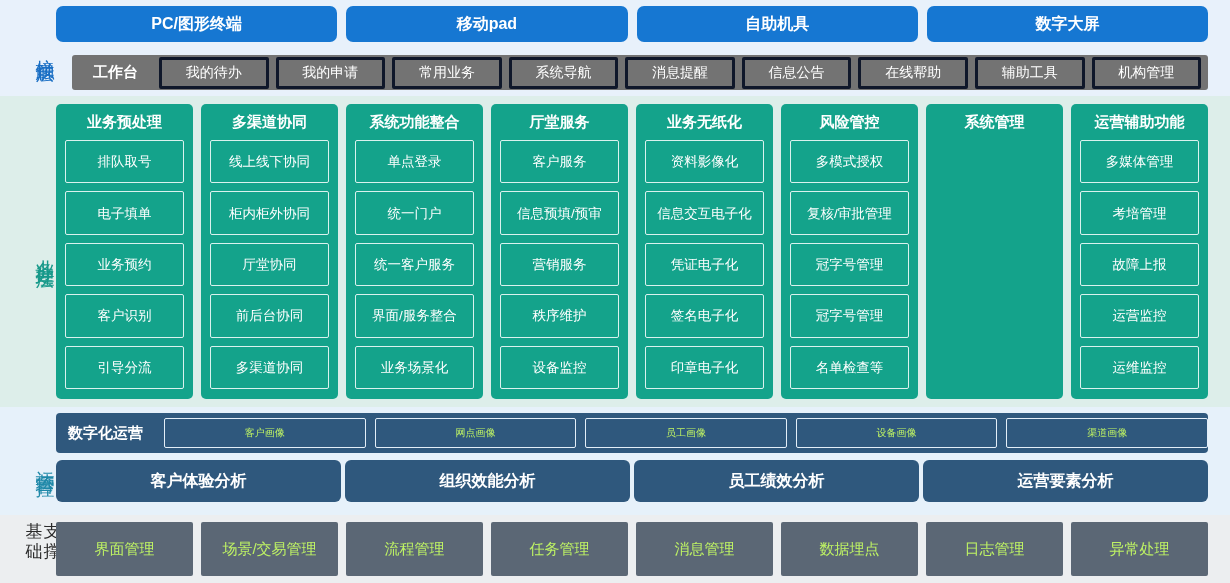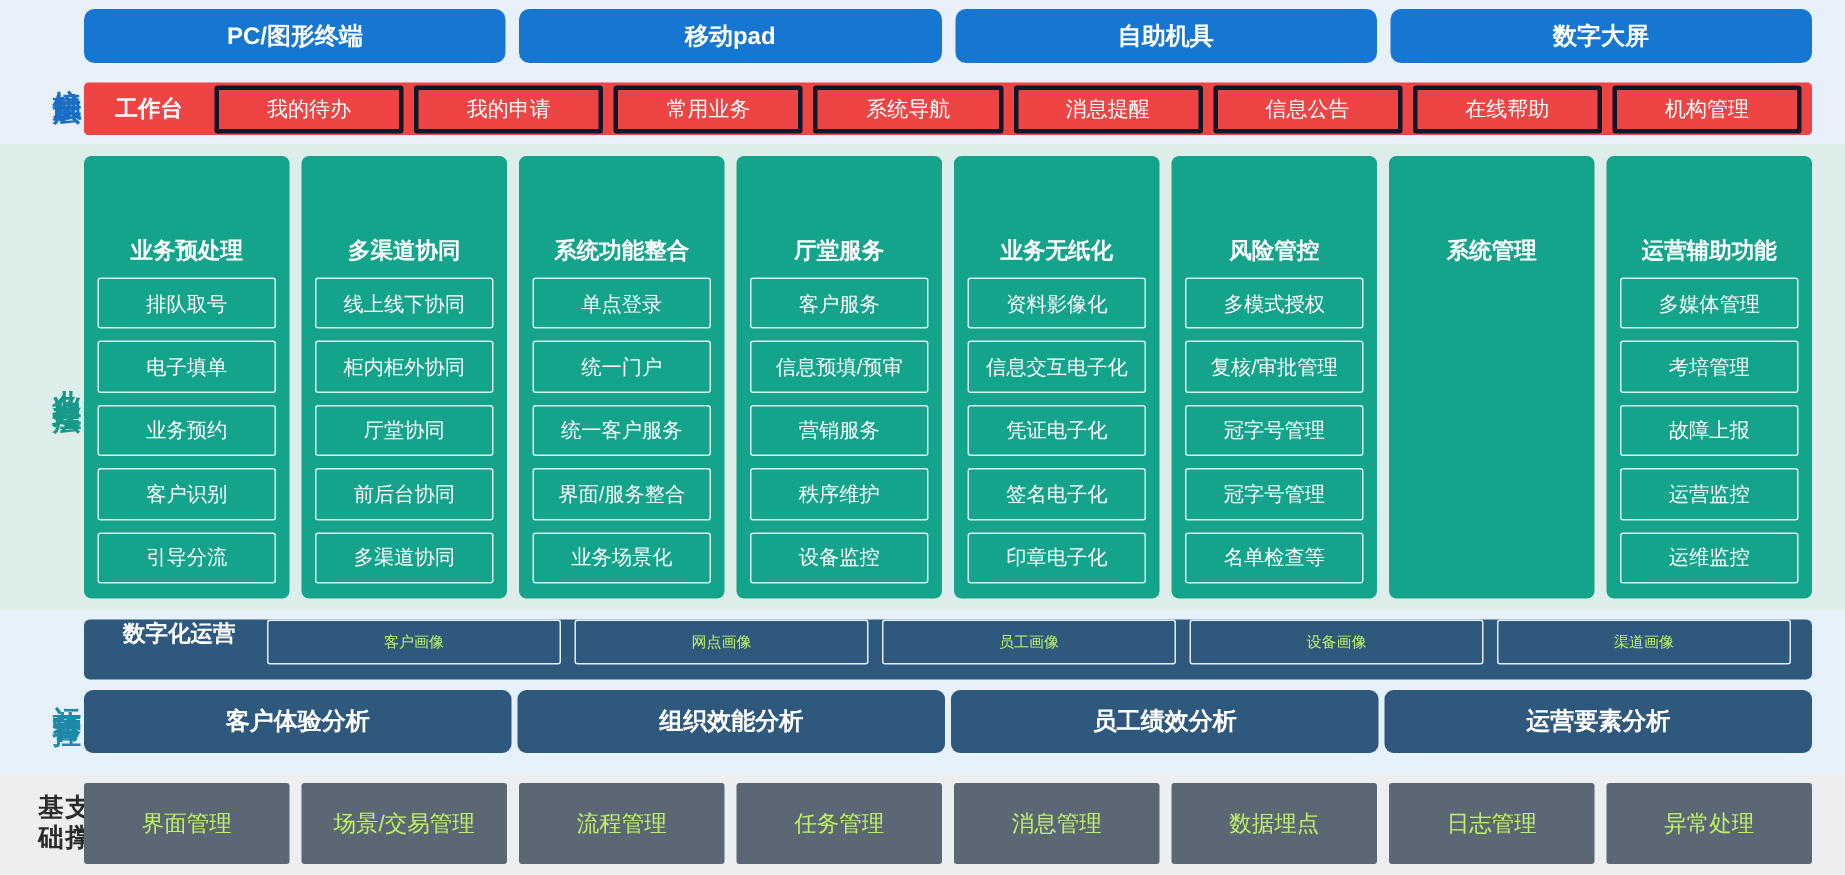--- a/index.html
+++ b/index.html
@@ -9,76 +9,76 @@
     font-family:"Liberation Sans","DejaVu Sans",sans-serif;
     overflow:hidden;
   }
   .diagram{width:1230px;height:583px;position:relative;display:flex;flex-direction:column;}
 
   
   .layer{display:flex;align-items:stretch;box-sizing:border-box;}
 
   .layer-label{
     width:56px;min-width:56px;
-    display:flex;align-items:center;justify-content:center;
-    font-weight:bold;letter-spacing:1px;
+    display:flex;justify-content:center;
+    font-weight:normal;letter-spacing:1px;
     box-sizing:border-box;
     padding-left:31px;
   }
   .label-vertical{
     writing-mode:vertical-rl;text-orientation:upright;
     line-height:1.18;letter-spacing:3px;
   }
   .label-twoline{line-height:1.16;text-align:center;}
 
   
   .contact{background:#e8f1fb;height:96px;padding:6px 0 6px 0;}
   .contact .layer-label{color:#1a6fc4;font-size:19px;background:#e8f1fb;}
   .contact-body{flex:1;display:flex;flex-direction:column;gap:13px;padding-right:22px;box-sizing:border-box;text-align:center;}
   .channel-row{display:flex;gap:9px;height:40px;}
   .channel{
     flex:1;background:#1677d2;border-radius:7px;
     display:flex;align-items:center;justify-content:center;
     color:#fff;font-size:16px;font-weight:bold;
   }
   .workbench-row{
-    height:38px;background:#ef4444;border-radius:3px;
-    display:flex;align-items:center;gap:7px;padding:0 7px;box-sizing:border-box;
+    height:38px;background:#737373;border-radius:3px;
+    display:flex;align-items:center;gap:7px;padding:0 7px;box-sizing:border-box;margin-left:16px;
   }
   .workbench-title{color:#fff;font-size:15px;font-weight:bold;padding:0 14px;white-space:nowrap;}
   .wb-item{
     flex:1;height:26px;border:3px solid #0f172a;border-radius:2px;
     display:flex;align-items:center;justify-content:center;
     color:#fff;font-size:14px;white-space:nowrap;
   }
 
   
   .business{background:#ddeeea;flex:1;padding:8px 0;}
   .business .layer-label{color:#17998a;font-size:19px;}
   .business-body{flex:1;display:flex;gap:8px;padding-right:22px;box-sizing:border-box;}
   .bcol{
     flex:1;background:#14a38b;border-radius:5px;
     display:flex;flex-direction:column;align-items:center;
     padding:9px 9px 10px 9px;box-sizing:border-box;gap:8px;
   }
-  .bcol-title{color:#fff;font-size:15px;font-weight:bold;white-space:nowrap;margin-top:45px;}
+  .bcol-title{color:#fff;font-size:15px;font-weight:bold;white-space:nowrap;}
   .bcol-items{display:flex;flex-direction:column;gap:8px;width:100%;flex:1;}
   .bitem{
     flex:1;min-height:26px;border:1px solid #d9f2ee;border-radius:2px;
     display:flex;align-items:center;justify-content:center;text-align:center;
     color:#fff;font-size:13.5px;line-height:1.12;padding:1px 2px;box-sizing:border-box;
   }
 
   
   .ops{background:#e6f1fa;height:108px;padding:6px 0;}
   .ops .layer-label{color:#1e88a8;font-size:19px;}
   .ops-body{flex:1;display:flex;flex-direction:column;gap:7px;padding-right:22px;box-sizing:border-box;}
   .ops-top{
     height:40px;background:#2f587d;border-radius:4px;
-    display:flex;gap:9px;padding:0 14px;box-sizing:border-box;
+    display:flex;align-items:center;gap:9px;padding:0 0;box-sizing:border-box;
   }
   .ops-top-title{color:#fff;font-size:15px;font-weight:bold;padding:0 12px;white-space:nowrap;}
   .ops-chip{
     flex:1;height:28px;border:1px solid #e3eef8;border-radius:2px;
     display:flex;align-items:center;justify-content:center;
     color:#bef264;font-size:10px;white-space:nowrap;
   }
   .ops-bottom{display:flex;gap:4px;height:42px;}
   .ops-block{
     flex:1;background:#2f587d;border-radius:6px;
@@ -112,20 +112,21 @@
       </div>
       <div class="workbench-row">
         <div class="workbench-title">工作台</div>
         <div class="wb-item">我的待办</div>
         <div class="wb-item">我的申请</div>
         <div class="wb-item">常用业务</div>
         <div class="wb-item">系统导航</div>
         <div class="wb-item">消息提醒</div>
         <div class="wb-item">信息公告</div>
         <div class="wb-item">在线帮助</div>
+        <div class="wb-item">辅助工具</div>
         <div class="wb-item">机构管理</div>
       </div>
     </div>
   </div>
 
   <div class="layer business">
     <div class="layer-label label-vertical">业务处理层</div>
     <div class="business-body">
 
       <div class="bcol">

